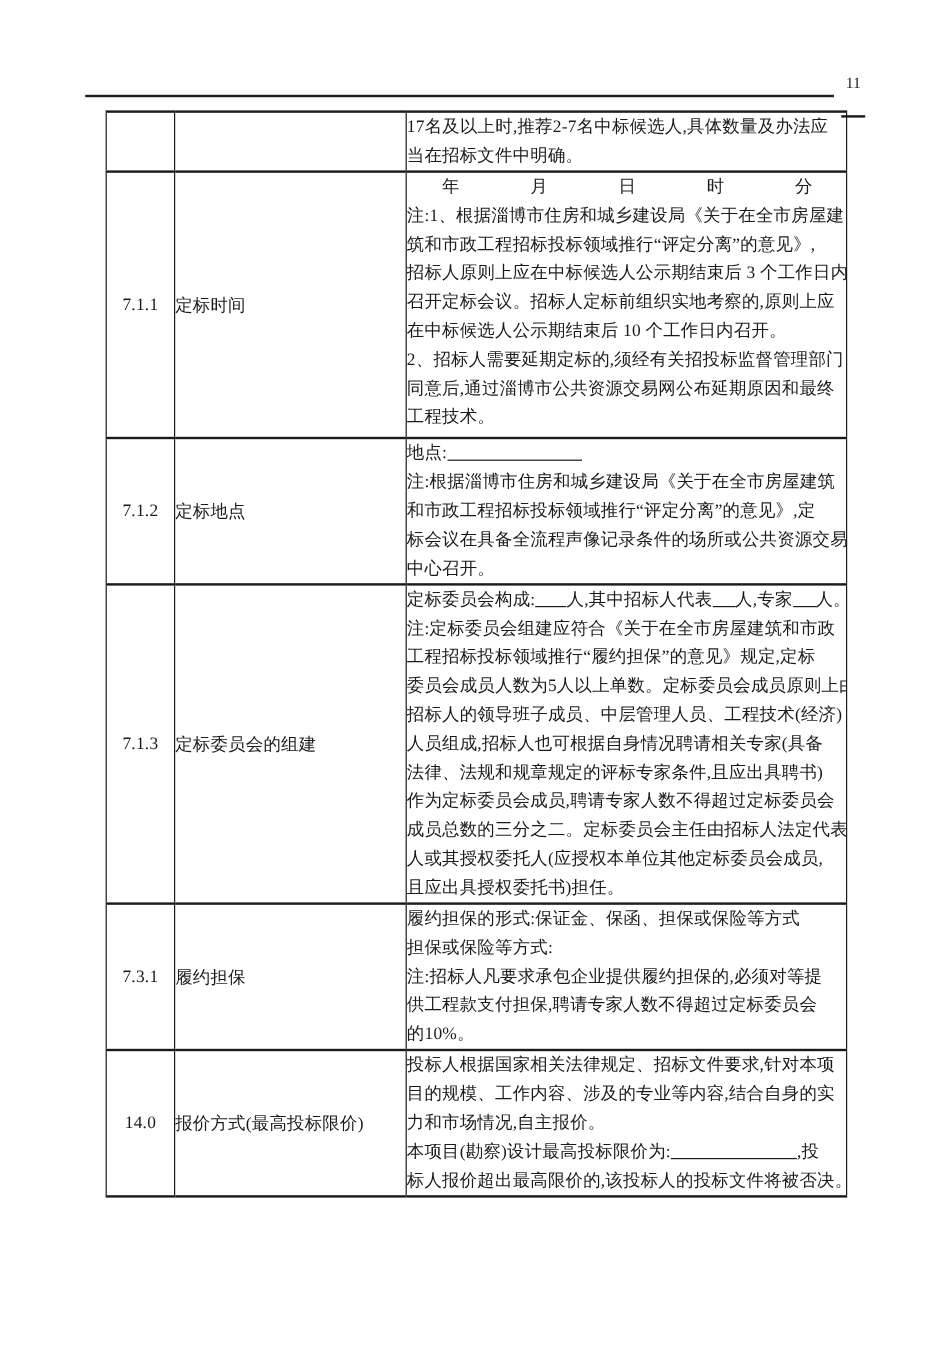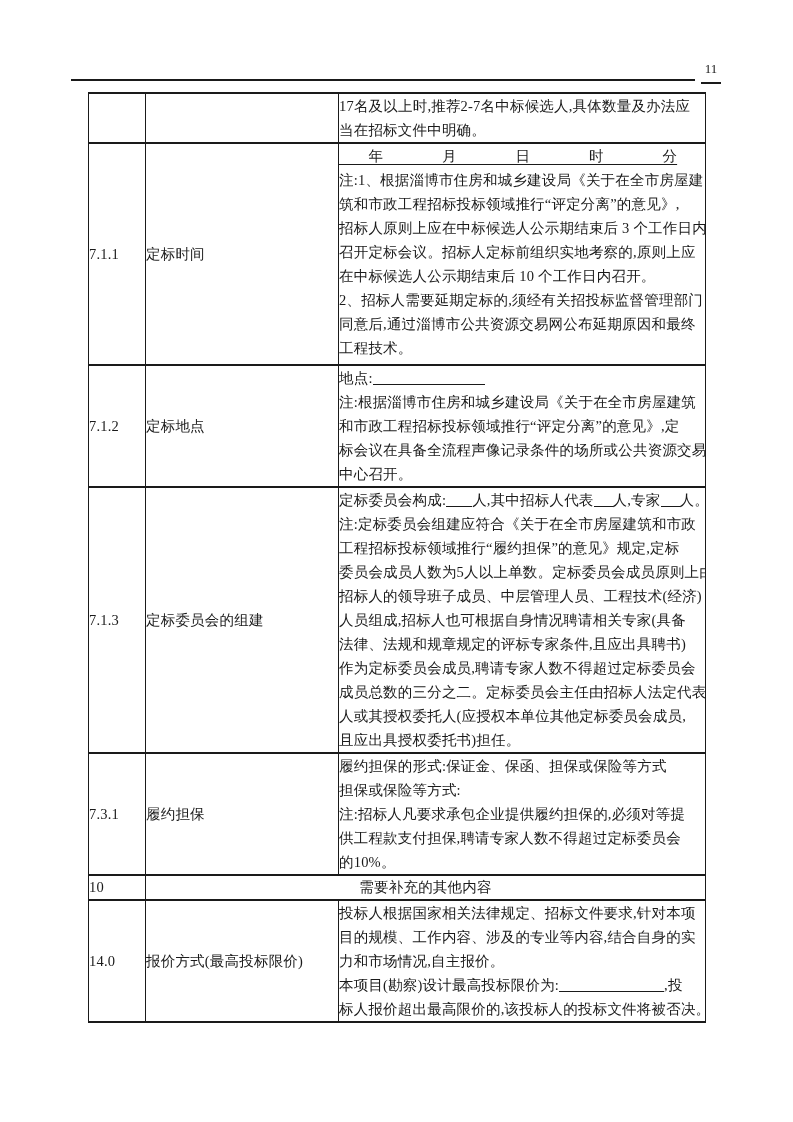--- a/index.html
+++ b/index.html
@@ -25,39 +25,40 @@
   }
   .page-number {
     position: absolute;
     left: 701px;
     top: 60px;
     width: 20px;
     text-align: center;
     font-size: 13px;
     line-height: 18px;
     border-bottom: 2px solid #1a1a1a;
-    padding-bottom: 4px;
+    padding-bottom: 18px;
   }
   table.doc-table {
     position: absolute;
     left: 88px;
     top: 92px;
     width: 617px;
     border-collapse: collapse;
     table-layout: fixed;
   }
   table.doc-table td {
     border: 1px solid #1a1a1a;
     border-top-width: 2px;
     border-bottom-width: 2px;
     padding: 0;
     font-size: 14.5px;
     letter-spacing: 0.2px;
   }
   td.num-cell {
+    text-align: center;
     vertical-align: middle;
     letter-spacing: 1px;
     font-size: 14px;
   }
   td.label-cell {
     text-align: left;
     vertical-align: middle;
     font-size: 14.5px;
   }
   td.content-cell {
@@ -69,21 +70,20 @@
     vertical-align: middle;
     font-size: 14.5px;
   }
   .line {
     line-height: 24px;
     min-height: 24px;
     white-space: nowrap;
     overflow: hidden;
   }
   .u {
-    text-decoration: underline;
     text-underline-offset: 3px;
   }
   .blank {
     display: inline-block;
     border-bottom: 1px solid #1a1a1a;
     height: 14px;
     vertical-align: -2px;
   }
 </style>
 </head>
@@ -154,24 +154,20 @@
         <td class="num-cell">7.3.1</td>
         <td class="label-cell">履约担保</td>
         <td class="content-cell">
           <div class="line"><span>履约担保的形式:保证金、保函、担保或保险等方式</span></div>
           <div class="line"><span>担保或保险等方式:</span></div>
           <div class="line"><span>注:招标人凡要求承包企业提供履约担保的,必须对等提</span></div>
           <div class="line"><span>供工程款支付担保,聘请专家人数不得超过定标委员会</span></div>
           <div class="line"><span>的10%。</span></div>
         </td>
       </tr>
-      <tr style="height: 25px;">
-        <td class="num-cell">10</td>
-        <td class="merged-cell" colspan="2">需要补充的其他内容</td>
-      </tr>
       <tr style="height: 118px;">
         <td class="num-cell">14.0</td>
         <td class="label-cell">报价方式(最高投标限价)</td>
         <td class="content-cell">
           <div class="line"><span>投标人根据国家相关法律规定、招标文件要求,针对本项</span></div>
           <div class="line"><span>目的规模、工作内容、涉及的专业等内容,结合自身的实</span></div>
           <div class="line"><span>力和市场情况,自主报价。</span></div>
           <div class="line"><span>本项目(勘察)设计最高投标限价为:</span><span class="blank" style="width: 105px;"></span><span>,投</span></div>
           <div class="line"><span>标人报价超出最高限价的,该投标人的投标文件将被否决。</span></div>
         </td>

